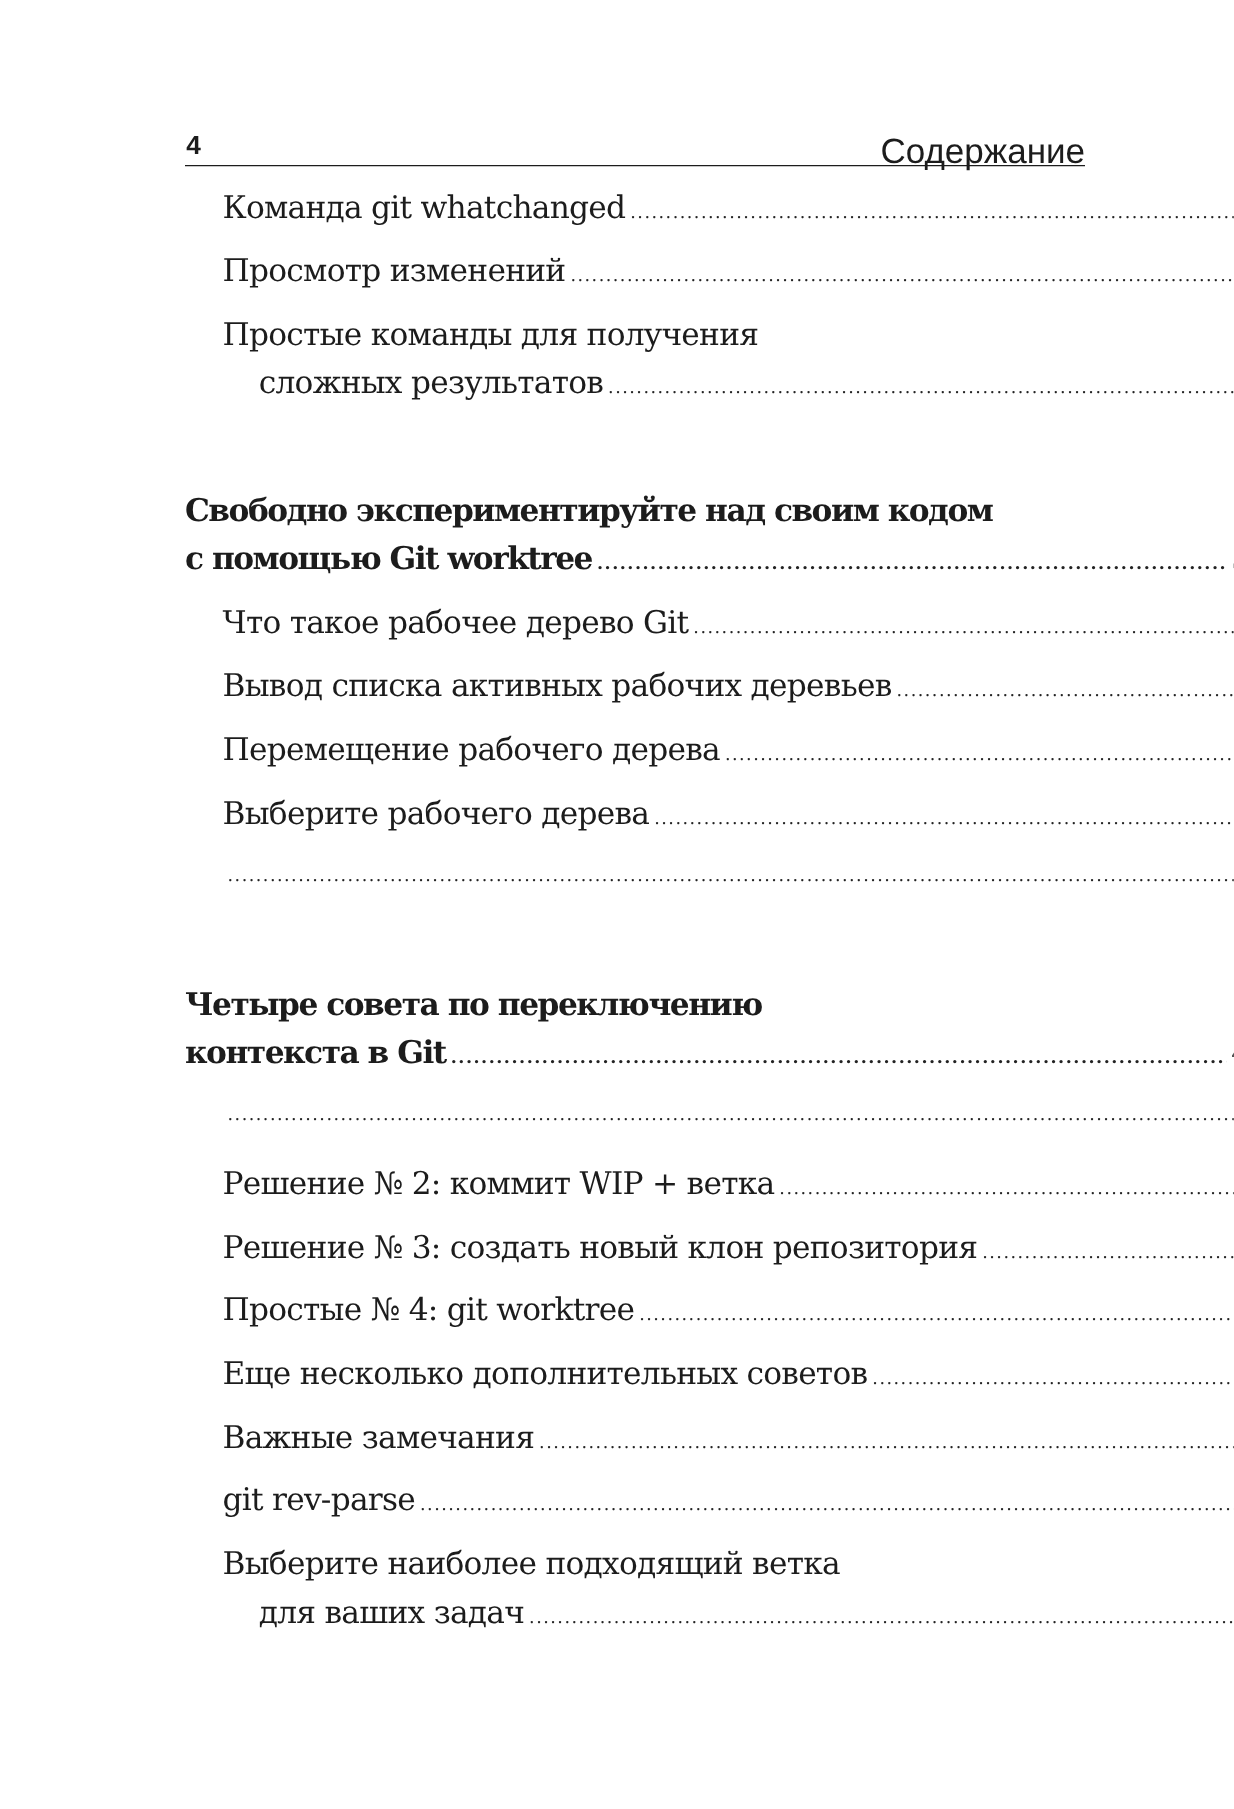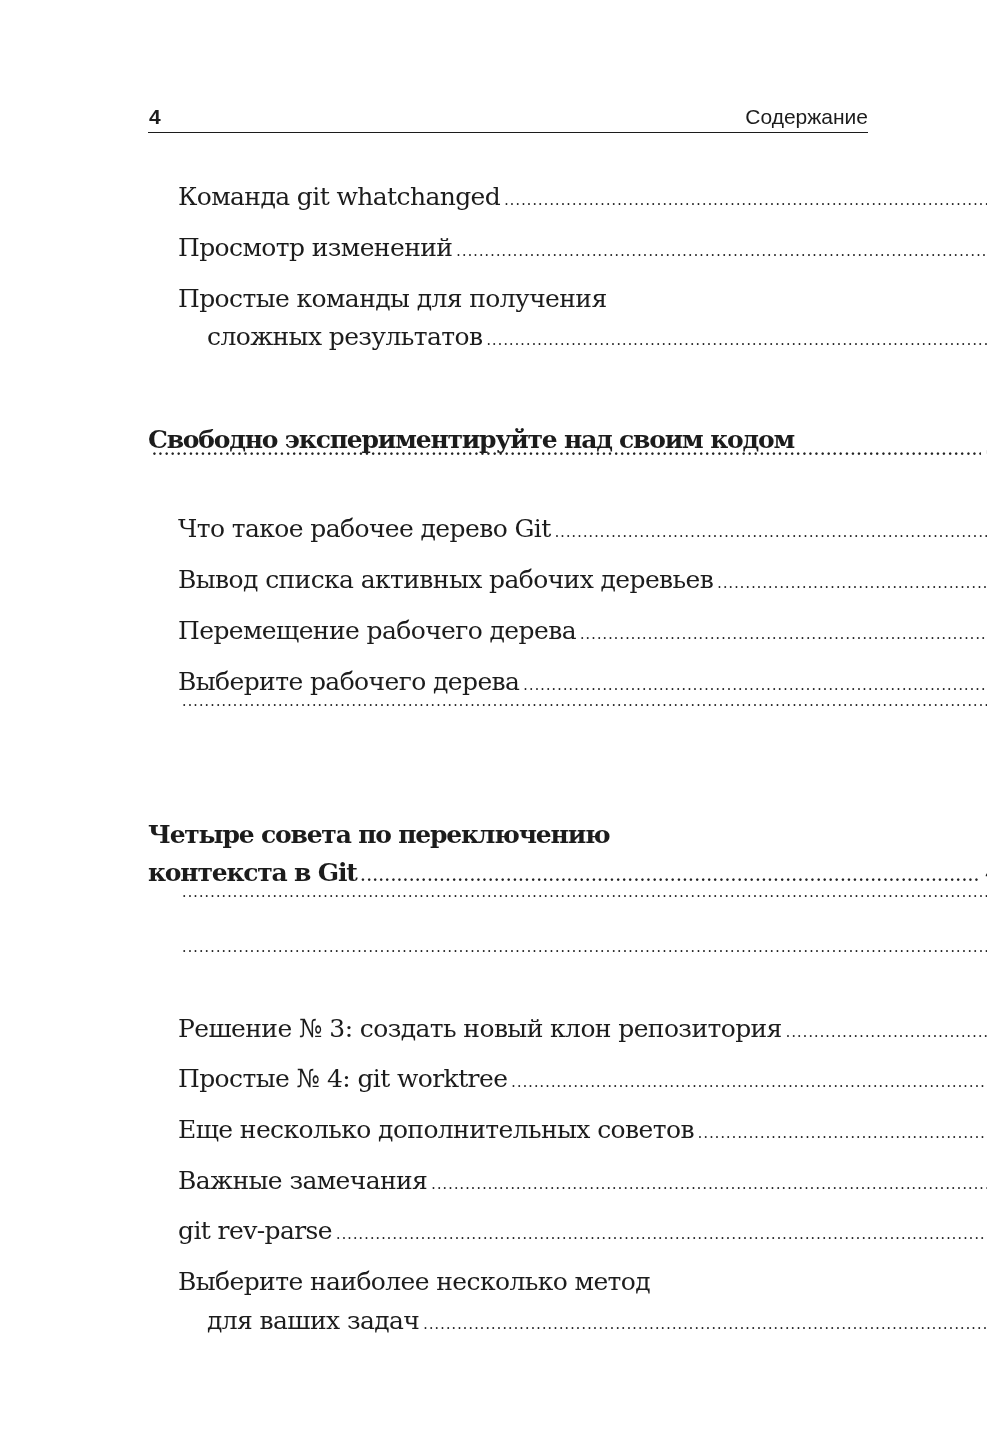--- a/index.html
+++ b/index.html
@@ -5,30 +5,30 @@
     html, body { margin: 0; padding: 0; background: #ffffff; }
     body { width: 987px; height: 1447px; position: relative; overflow: hidden; color: #1c1c1c; }
     .page { position: absolute; left: 0; top: 0; width: 987px; height: 1447px; }
 
     .running-head {
       position: absolute; left: 148px; top: 102px; width: 720px; height: 30px;
       border-bottom: 1.5px solid #1c1c1c;
       font-family: "Liberation Sans", "DejaVu Sans", sans-serif;
     }
     .page-number { position: absolute; left: 1px; top: 3px; font-size: 21px; font-weight: bold; }
-    .header-title { position: absolute; right: 0; top: 3px; font-size: 21px; }
+    .header-title { position: absolute; right: 0; top: 3px; font-size: 28px; }
 
     .toc-line {
       position: absolute; left: 0; width: 867px; height: 40px;
       font-family: "DejaVu Serif", "Liberation Serif", serif;
       font-size: 25px; line-height: 40px;
       display: flex; align-items: baseline;
       transform-origin: left center;
     }
-    .toc-line .title { white-space: nowrap; letter-spacing: -0.6px; margin-top: 31px; }
+    .toc-line .title { white-space: nowrap; letter-spacing: -0.6px; }
     .toc-line .leader {
       flex: 1 1 auto; overflow: hidden; white-space: nowrap;
       margin: 0 4px 0 4px; font-size: 14px; letter-spacing: 1.2px; color: #222;
     }
     .toc-line .leader::before {
       content: "................................................................................................................................................................................................................................................";
     }
     .toc-line .num { white-space: nowrap; font-size: 25px; }
     .sub { padding-left: 178px; }
     .sub2 { padding-left: 207px; }
@@ -64,20 +64,21 @@
   <div class="toc-line sub2" style="top:286px">
     <span class="title">сложных результатов</span>
     <span class="leader"></span>
 
   </div>
 
   <div class="toc-line chap noleader" style="top:389px">
     <span class="title">Свободно экспериментируйте над своим кодом</span>
   </div>
   <div class="toc-line chap" style="top:427px">
+    <span class="title">с помощью Git worktree</span>
     <span class="leader"></span>
     <span class="num">37</span>
   </div>
 
   <div class="toc-line sub" style="top:478px">
     <span class="title">Что такое рабочее дерево Git</span>
     <span class="leader"></span>
 
   </div>
   <div class="toc-line sub" style="top:529px">
@@ -107,20 +108,21 @@
     <span class="title">контекста в Git</span>
     <span class="leader"></span>
     <span class="num">44</span>
   </div>
 
   <div class="toc-line sub" style="top:872px">
     <span class="leader"></span>
 
   </div>
   <div class="toc-line sub" style="top:927px">
+    <span class="title">Решение № 2: коммит WIP + ветка</span>
     <span class="leader"></span>
 
   </div>
   <div class="toc-line sub" style="top:978px">
     <span class="title">Решение № 3: создать новый клон репозитория</span>
     <span class="leader"></span>
 
   </div>
   <div class="toc-line sub" style="top:1028px">
     <span class="title">Простые № 4: git worktree</span>
@@ -137,21 +139,21 @@
     <span class="leader"></span>
 
   </div>
   <div class="toc-line sub" style="top:1180px">
     <span class="title">git rev-parse</span>
     <span class="leader"></span>
 
   </div>
 
   <div class="toc-line sub noleader" style="top:1231px">
-    <span class="title">Выберите наиболее несколько метод</span>
+    <span class="title">Выберите наиболее подходящий ветка</span>
   </div>
   <div class="toc-line sub2" style="top:1270px">
     <span class="title">для ваших задач</span>
     <span class="leader"></span>
 
   </div>
 
 </div>
 
 </body></html>

